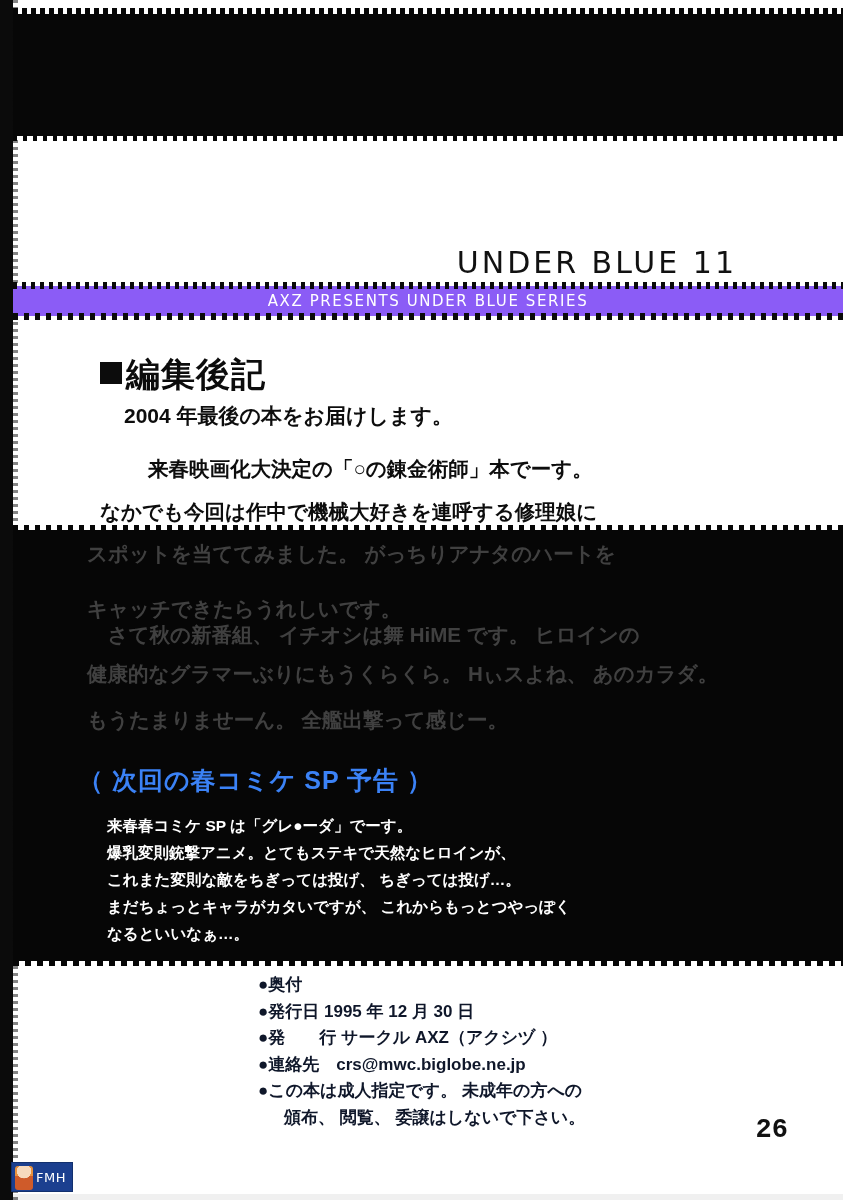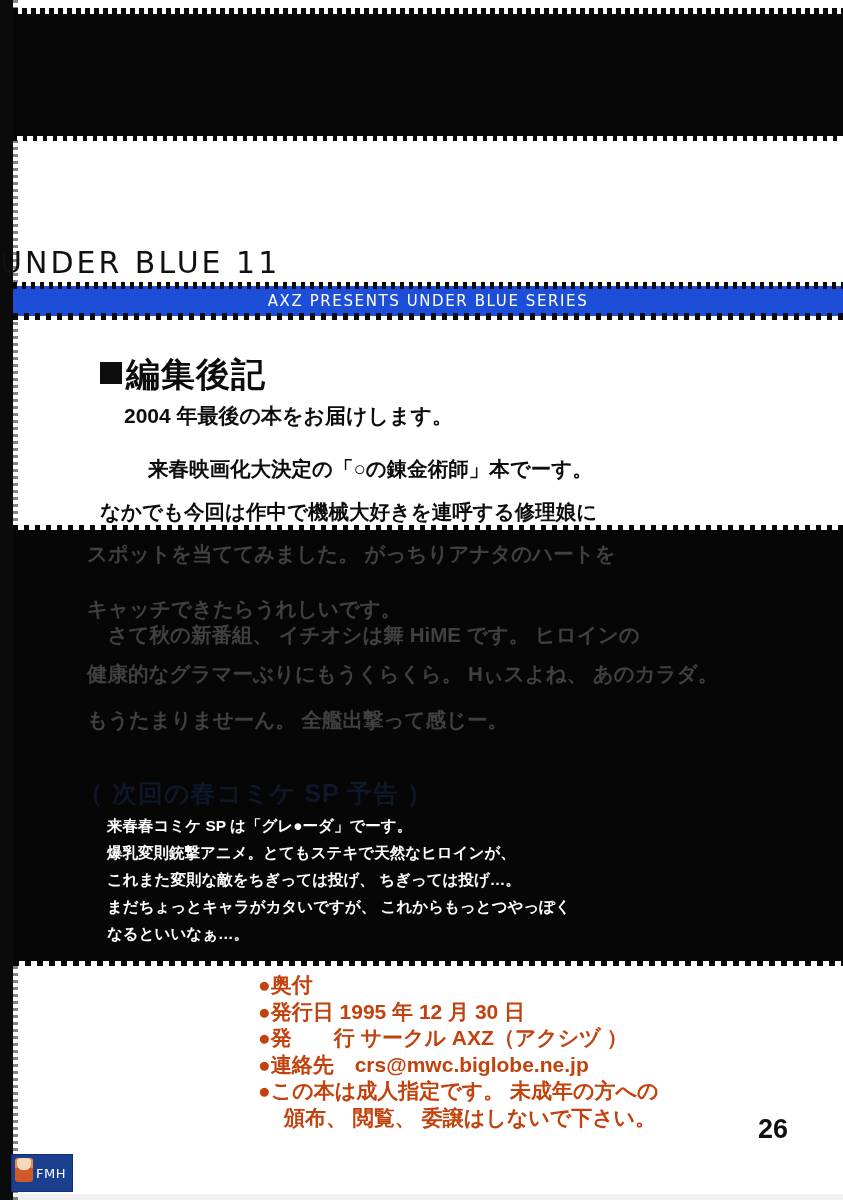--- a/index.html
+++ b/index.html
@@ -74,37 +74,37 @@
         rgba(7,7,7,1) 0px, rgba(7,7,7,1) 4px,
         rgba(255,255,255,0) 4px, rgba(255,255,255,0) 10px);
   }
 
   
   .masthead {
     position: absolute;
     left: 0;
     top: 245px;
     width: 737px;
-    text-align: left;
+    text-align: right;
   }
   .masthead .title {
     font-size: 30px;
     letter-spacing: 3px;
     color: #111;
     font-weight: 400;
     font-family: "DejaVu Sans", sans-serif;
   }
 
   .series-bar {
     position: absolute;
     left: 13px;
     top: 286px;
     width: 830px;
     height: 30px;
-    background: #1d4ed8;
+    background: #8b5cf6;
     color: #ffffff;
     display: flex;
     align-items: center;
     justify-content: center;
     font-size: 15px;
     letter-spacing: 1.6px;
     font-family: "DejaVu Sans", sans-serif;
   }
   .series-bar::before {
     content: "";
@@ -201,67 +201,66 @@
     white-space: nowrap;
   }
 
   
   .next-title {
     position: absolute;
     left: 78px;
     top: 764px;
     font-size: 25px;
     font-weight: bold;
-    color: #0f172a;
+    color: #3b82f6;
     letter-spacing: 1px;
-    margin-top: 13px;
   }
   .next-body {
     position: absolute;
     left: 107px;
     top: 812px;
     color: #ffffff;
     font-size: 15.5px;
     font-weight: bold;
     line-height: 27px;
   }
 
   
   .colophon {
     position: absolute;
     left: 258px;
     top: 972px;
-    color: #c2410c;
-    font-size: 21px;
+    color: #0f172a;
+    font-size: 17px;
     font-weight: bold;
     line-height: 26.5px;
   }
   .colophon .indent {
     padding-left: 26px;
     display: block;
   }
 
   
   .page-number {
     position: absolute;
     right: 55px;
     bottom: 55px;
     font-size: 27px;
     font-weight: bold;
     color: #111;
-    font-family: Liberation Sans, sans-serif;
+    font-family: Liberation Mono, monospace;
   }
 
   
   .logo {
     position: absolute;
     left: 11px;
     bottom: 8px;
     width: 62px;
-    height: 38px;
+    height: 30px;
     background: #1b3f8f;
     border: 1px solid #12306e;
     display: flex;
     align-items: center;
     justify-content: flex-end;
     box-sizing: border-box;
     padding-right: 6px;
     text-align: center;
   }
   .logo .girl {

